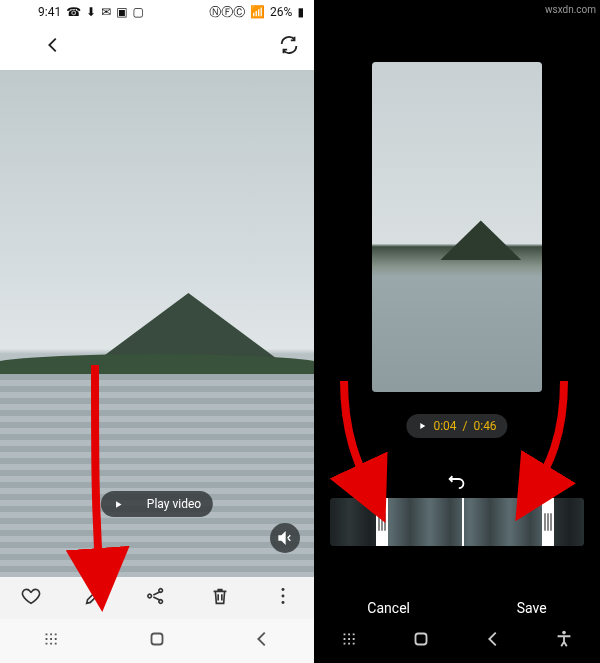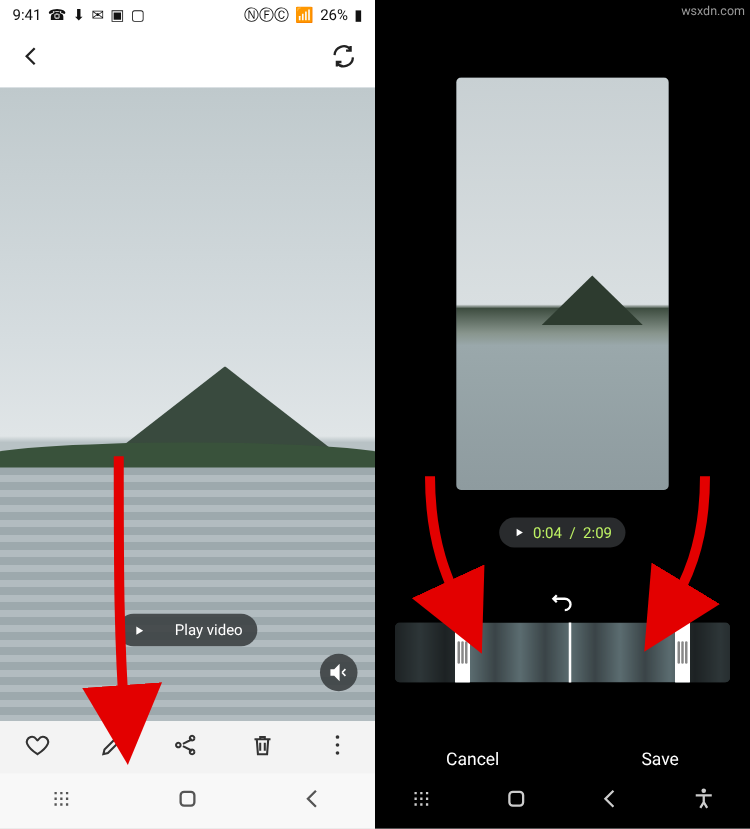--- a/index.html
+++ b/index.html
@@ -1,19 +1,19 @@
 <!DOCTYPE html>
 <html><head>
 <meta charset="utf-8">
 <style>
   * { box-sizing: border-box; margin: 0; padding: 0; }
   body { font-family: -apple-system, Roboto, Arial, sans-serif; background:#fff; }
   .stage { width: 600px; height: 663px; display:flex; position:relative; }
   .phone { flex:1; position:relative; overflow:hidden; }
-  .left { background:#fff; }
+  .left { background:#fff;padding-left:28px; }
   .right { background:#000; }
 
   
   .statusbar { height:24px; display:flex; justify-content:space-between; align-items:center; padding:0 10px; font-size:12px; color:#111; }
   .sb-left, .sb-right { display:flex; align-items:center; gap:5px; }
   .sb-icon { font-size:12px; }
   .topbar-l { height:46px; display:flex; justify-content:space-between; align-items:center; padding:0 14px; }
   .ic { width:22px; height:22px; color:#222; }
   .ic.wh { color:#fff; }
   .photo-area { position:absolute; top:70px; left:0; right:0; bottom:86px; overflow:hidden; background:linear-gradient(#c7d2d8,#cfd9dc); }
@@ -25,21 +25,21 @@
   .mute-btn { position:absolute; right:14px; bottom:24px; width:30px; height:30px; border-radius:50%; background:rgba(60,64,67,.9); display:flex; align-items:center; justify-content:center; }
 
   .bottombar-l { position:absolute; left:0; right:0; bottom:44px; height:42px; background:#f3f3f3; display:flex; justify-content:space-around; align-items:center; }
   .navbar-l { position:absolute; left:0; right:0; bottom:0; height:44px; background:#f8f8f8; display:flex; justify-content:space-around; align-items:center; }
 
   
   .vid-preview { position:absolute; left:50%; top:62px; transform:translateX(-50%); width:170px; height:330px; background:#3a4044; border-radius:4px; overflow:hidden; }
   .vp-sky { position:absolute; inset:0; background: linear-gradient(#c8d0d3 0%, #d9dfe1 55%, #3e4d40 56%, #88958d 62%, #9aa8ab 65%, #8e9b9f 100%); }
   .vp-mount { position:absolute; left:40%; right:12%; top:48%; height:40px; background:#2d3b2f; clip-path: polygon(50% 0,100% 100%,0 100%); }
 
-  .time-pill { position:absolute; left:50%; transform:translateX(-50%); top:414px; background:rgba(45,48,50,.9); color:#bef264; font-size:12px; padding:5px 11px; border-radius:14px; display:flex; align-items:center; gap:6px; }
+  .time-pill { position:absolute; left:50%; transform:translateX(-50%); top:414px; background:rgba(45,48,50,.9); color:#eab308; font-size:12px; padding:5px 11px; border-radius:14px; display:flex; align-items:center; gap:6px; }
   .reset-row { position:absolute; left:0; right:0; top:468px; display:flex; justify-content:center; }
   .trim-row { position:absolute; left:16px; right:16px; top:498px; height:48px; display:flex; align-items:center; }
   .thumb { flex:1; height:48px; background: linear-gradient(90deg,#3a4447,#5b6c70,#3a4447); background-size: 40px 100%; border-radius:4px; position:relative; overflow:hidden; }
   .thumb .dim-l { position:absolute; left:0; top:0; bottom:0; width:18%; background:rgba(0,0,0,.5); }
   .thumb .dim-r { position:absolute; right:0; top:0; bottom:0; width:12%; background:rgba(0,0,0,.5); }
   .handle { width:12px; height:52px; background:#fff; border-radius:3px; position:absolute; top:-2px; }
   .handle::after { content:''; position:absolute; left:50%; top:50%; transform:translate(-50%,-50%); width:2px; height:18px; background:#888; border-radius:1px; box-shadow: -3px 0 #888, 3px 0 #888; }
   .handle.left-h { left:18%; }
   .handle.right-h { right:12%; }
   .playhead { position:absolute; left:52%; top:-2px; width:2px; height:52px; background:#fff; }
@@ -164,21 +164,21 @@
       <div class="vp-sky"></div>
       <div class="vp-mount"></div>
     </div>
 
     <div class="time-pill">
       <svg width="10" height="10" viewBox="0 0 24 24">
           <path fill="#fff" d="M7 5v14l12-7z"></path>
         </svg>
       <span>0:04</span>
         <span> / </span>
-        <span>2:09</span>
+        <span>0:46</span>
     </div>
 
     <div class="reset-row">
       <span>
         <svg class="ic wh" viewBox="0 0 24 24">
             <path fill="none" stroke="currentColor" stroke-width="2" d="M7 9l-3 3 3 3M4 12h10a5 5 0 0 1 0 10"></path>
           </svg>
       </span>
     </div>
 

